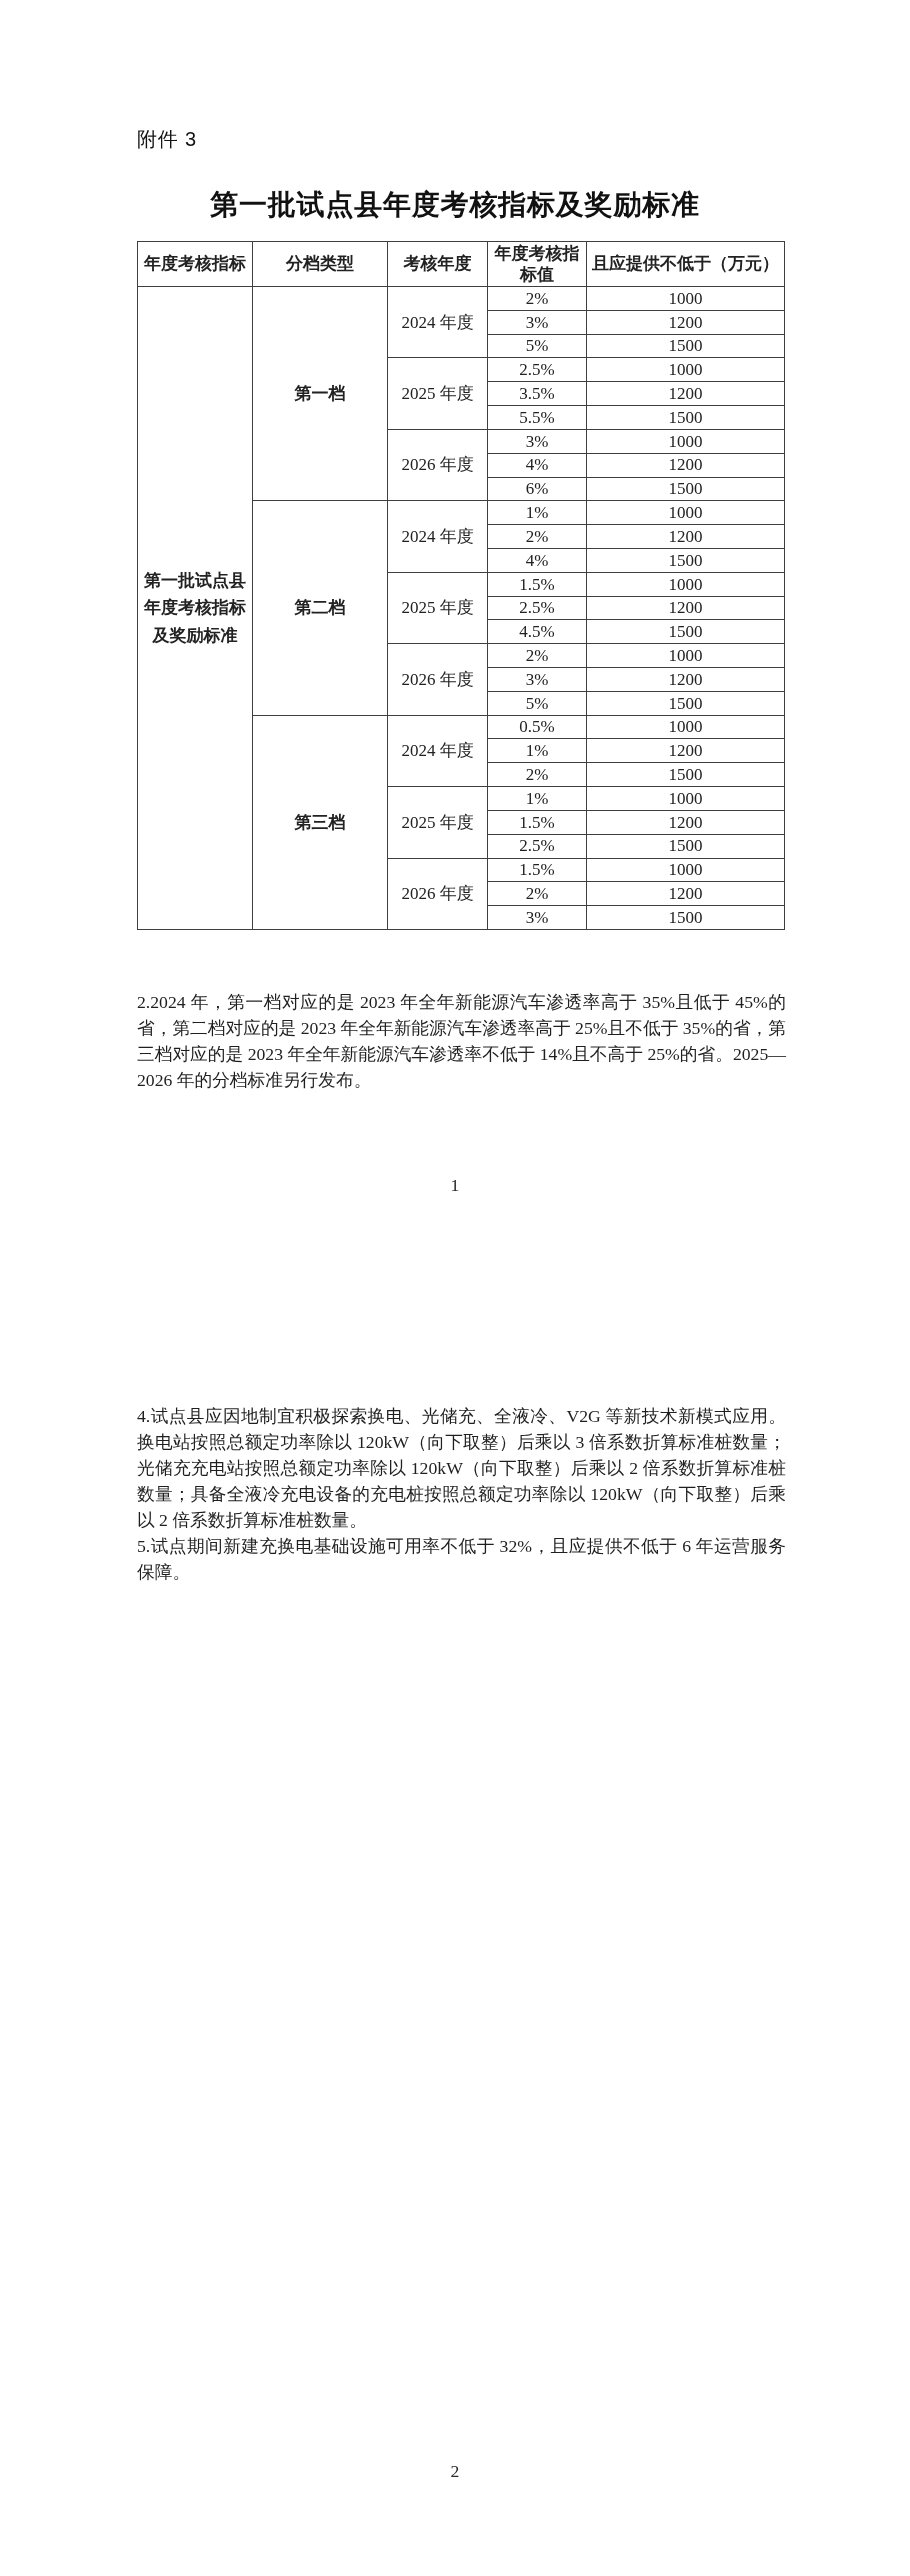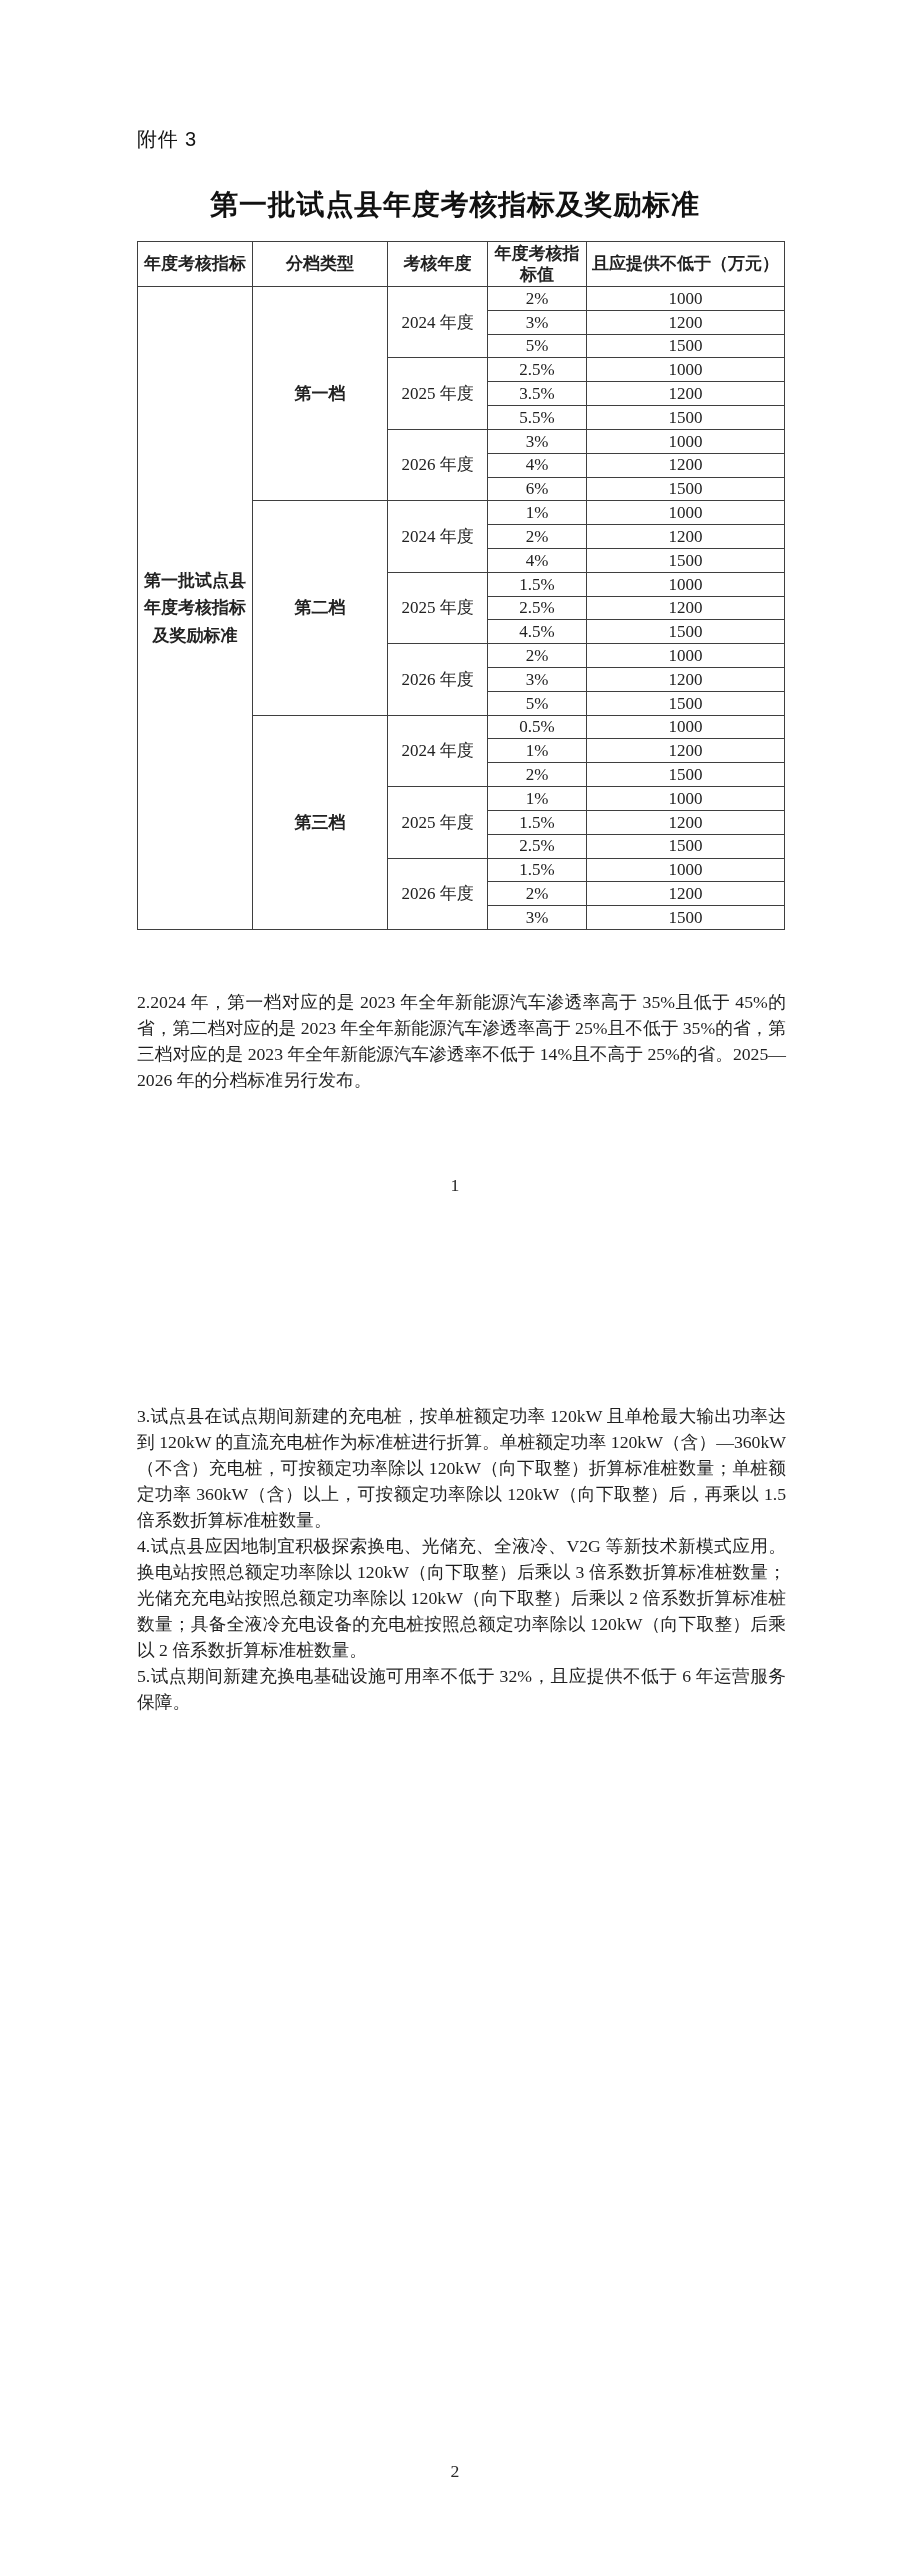--- a/index.html
+++ b/index.html
@@ -245,21 +245,20 @@
       </tbody>
   </table>
 
   <div class="notes">
     <p>2.2024 年，第一档对应的是 2023 年全年新能源汽车渗透率高于 35%且低于 45%的省，第二档对应的是 2023 年全年新能源汽车渗透率高于 25%且不低于 35%的省，第三档对应的是 2023 年全年新能源汽车渗透率不低于 14%且不高于 25%的省。2025—2026 年的分档标准另行发布。</p>
   </div>
 
   <div class="pagenum p1">1</div>
 
   <div class="paras">
-    <p>3.试点县在试点期间新建的充电桩，按单桩额定功率 120kW 且单枪最大输出功率达到 120kW 的直流充电桩作为标准桩进行折算。单桩额定功率 120kW（含）—360kW（不含）充电桩，可按额定功率除以 120kW（向下取整）折算标准桩数量；单桩额定功率 360kW（含）以上，可按额定功率除以 120kW（向下取整）后，再乘以 1.5 倍系数折算标准桩数量。</p>
     <p>4.试点县应因地制宜积极探索换电、光储充、全液冷、V2G 等新技术新模式应用。换电站按照总额定功率除以 120kW（向下取整）后乘以 3 倍系数折算标准桩数量；光储充充电站按照总额定功率除以 120kW（向下取整）后乘以 2 倍系数折算标准桩数量；具备全液冷充电设备的充电桩按照总额定功率除以 120kW（向下取整）后乘以 2 倍系数折算标准桩数量。</p>
     <p>5.试点期间新建充换电基础设施可用率不低于 32%，且应提供不低于 6 年运营服务保障。</p>
   </div>
 
   <div class="pagenum p2">2</div>
 
 </div>
 
 
 </body></html>

